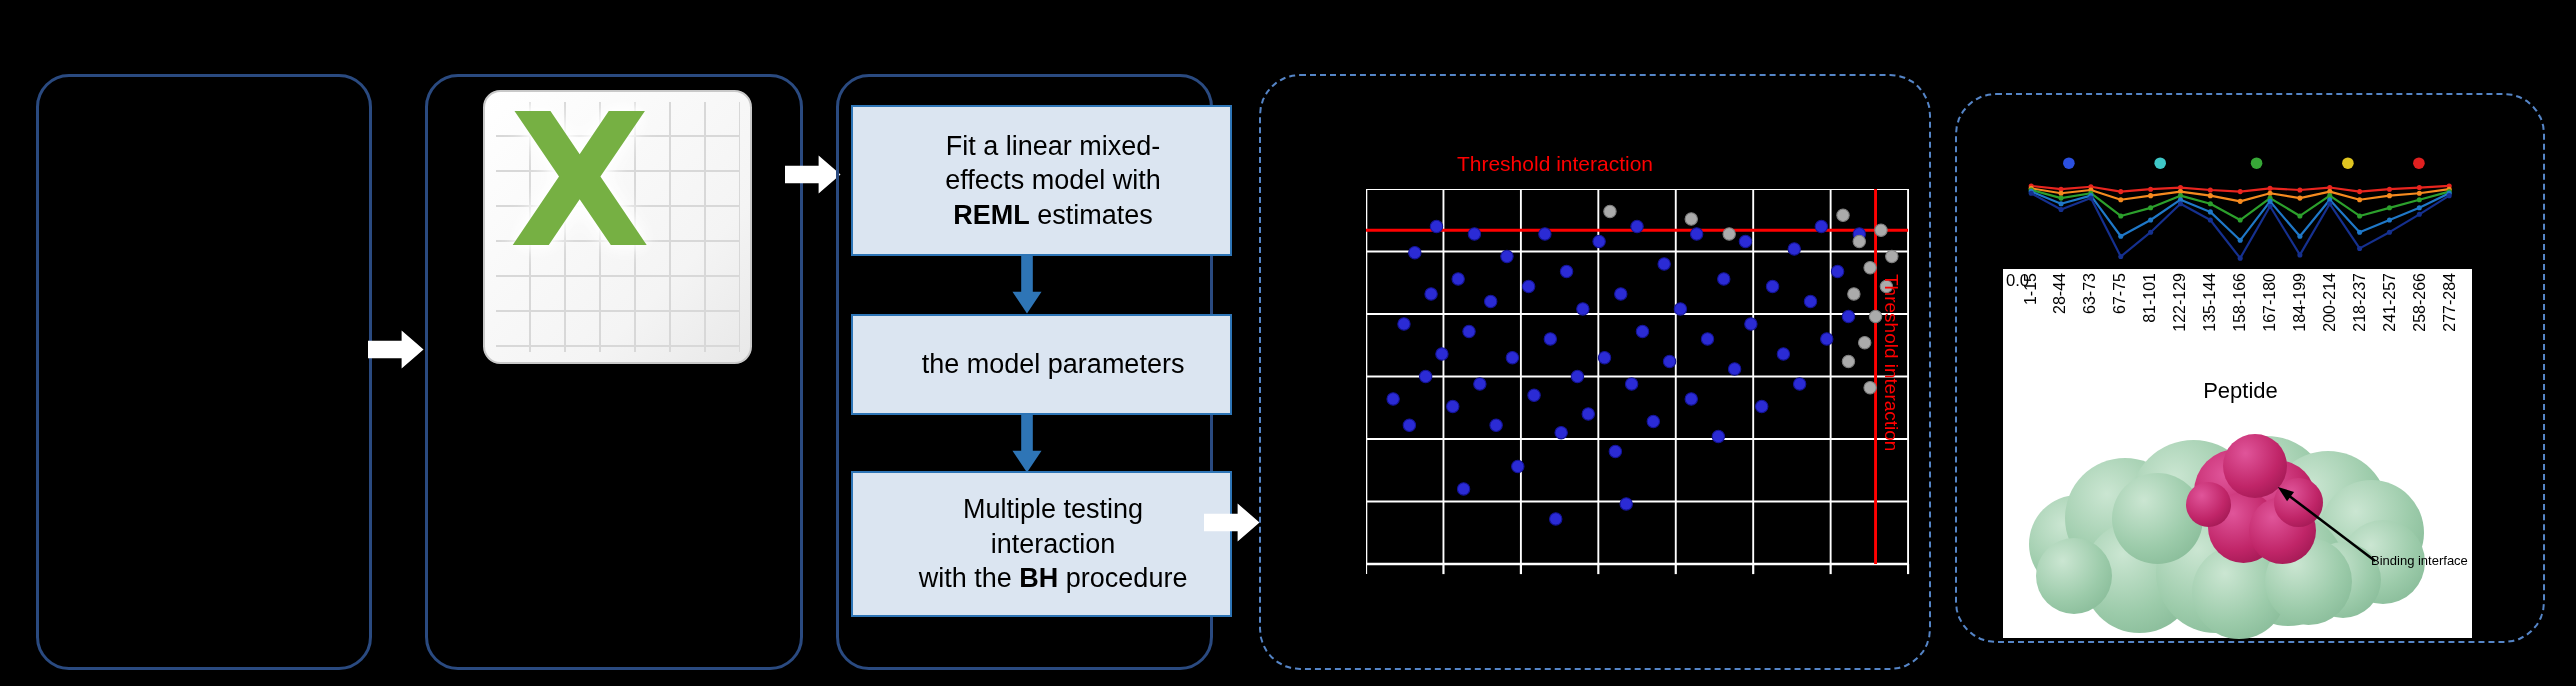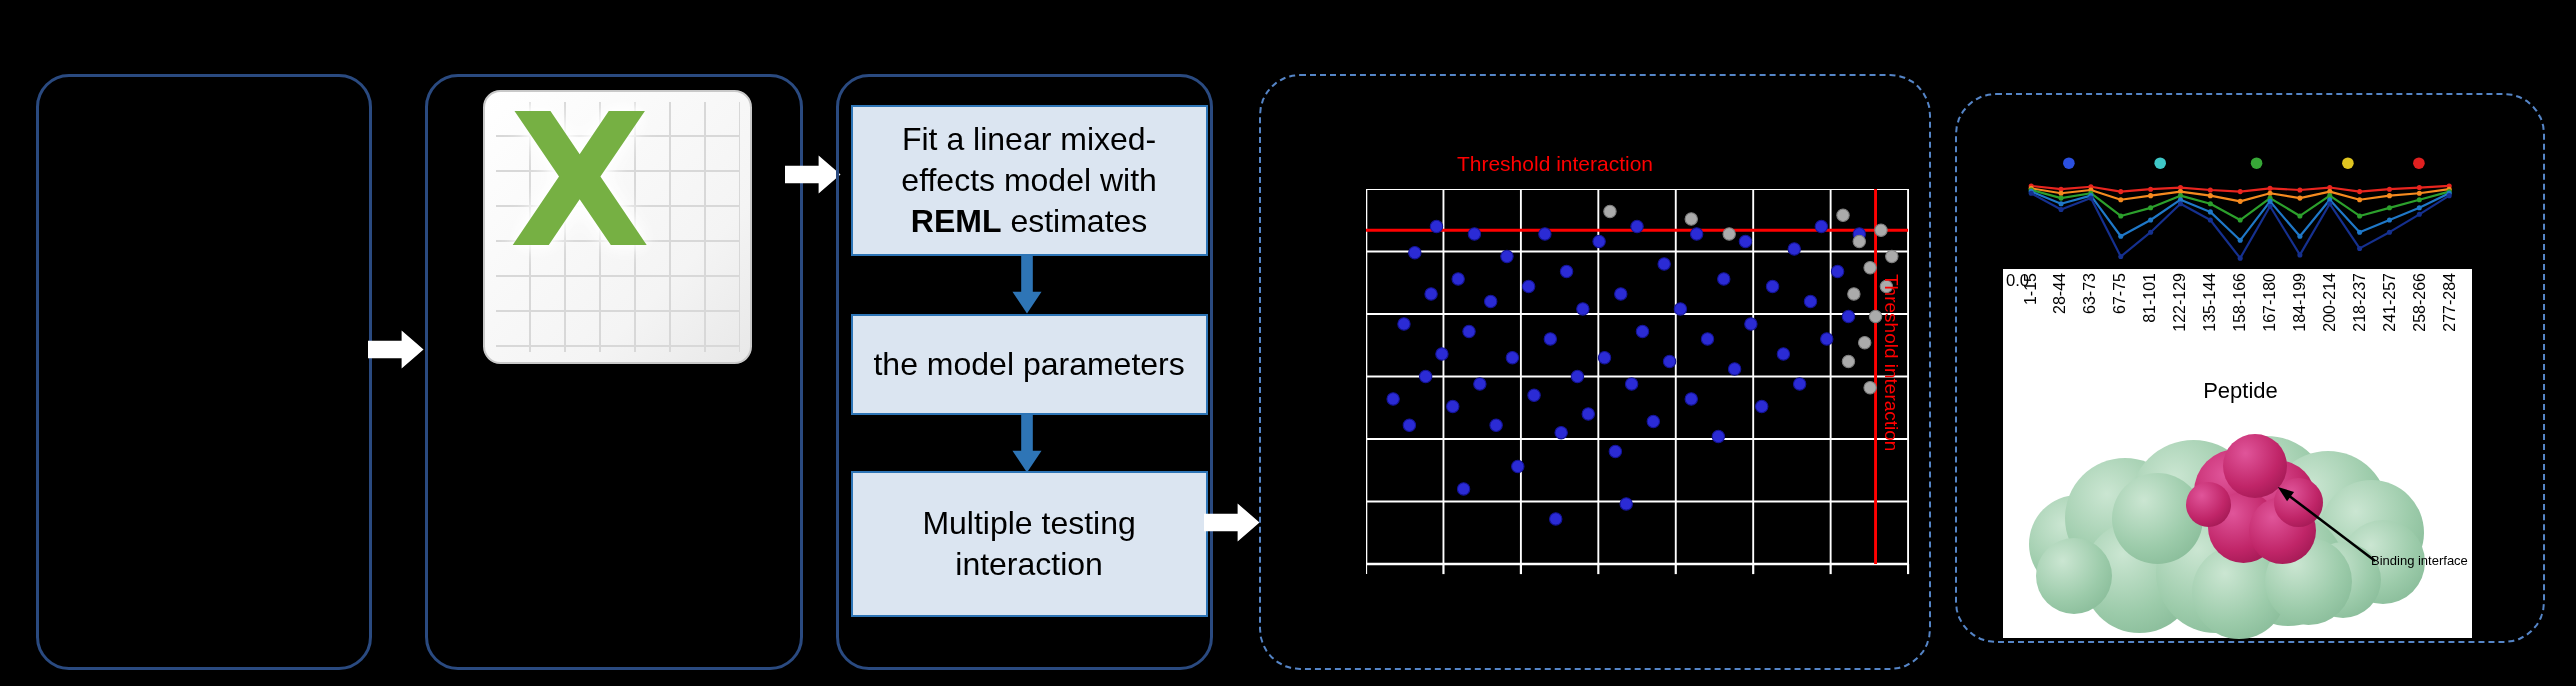--- a/index.html
+++ b/index.html
@@ -41,21 +41,21 @@
                background:linear-gradient(#8CC63F,#5E9732); border-radius:11.6px;
                display:flex; align-items:center; justify-content:center;
                box-shadow:0 4.4px 8.7px rgba(0,0,0,0.45); }
   .csv-ribbon span { color:#ffffff; font-weight:bold; font-size:44px; letter-spacing:3.6px;
                font-family:"DejaVu Sans", sans-serif; }
 
   
   .step-box { position:absolute; left:11.6px; width:353px; background:#DBE5F1;
               border:2.2px solid #2E75B6; display:flex; flex-direction:column;
               justify-content:center; align-items:center;
-              font-size:32px; color:#000; line-height:1.28; text-align:center; }
+              font-size:27px; color:#000; line-height:1.28; text-align:center;padding-left:24px; }
   #step-box-1 { top:28px;  height:147px; }
   #step-box-2 { top:237px; height:97px; }
   #step-box-3 { top:394px; height:142px; }
   .varrow { position:absolute; left:172px; }
   #varrow-1 { top:177px; }
   #varrow-2 { top:336px; }
 
   
   #volcano-svg { position:absolute; left:105px; top:113px; }
   .vol-title { position:absolute; left:76px; top:76px; width:436px; text-align:center;
@@ -115,20 +115,21 @@
   </svg>
   <div class="step-box" id="step-box-2">
       <div><span>the model parameters</span></div>
     </div>
   <svg class="varrow" id="varrow-2" width="32" height="61" viewBox="0 0 44 84">
     <polygon points="14,0 30,0 30,52 42,52 22,82 2,52 14,52" fill="#2E75B6"></polygon>
   </svg>
   <div class="step-box" id="step-box-3">
       <div><span>Multiple testing</span></div>
       <div><span>interaction</span></div>
+      <div><span>with the </span><b>BH</b><span> procedure</span></div>
     </div>
 </div>
 
 <svg class="harrow" id="arrow-3" width="57" height="41" viewBox="0 0 78 56">
   <polygon points="0,16 46,16 46,2 76,28 46,54 46,40 0,40" fill="#FFFFFF"></polygon>
 </svg>
 
 <div class="panel dashed" id="panel-volcano">
   <div class="vol-title">Threshold interaction</div>
   <svg id="volcano-svg" width="545" height="396" viewBox="0 0 750 545">

